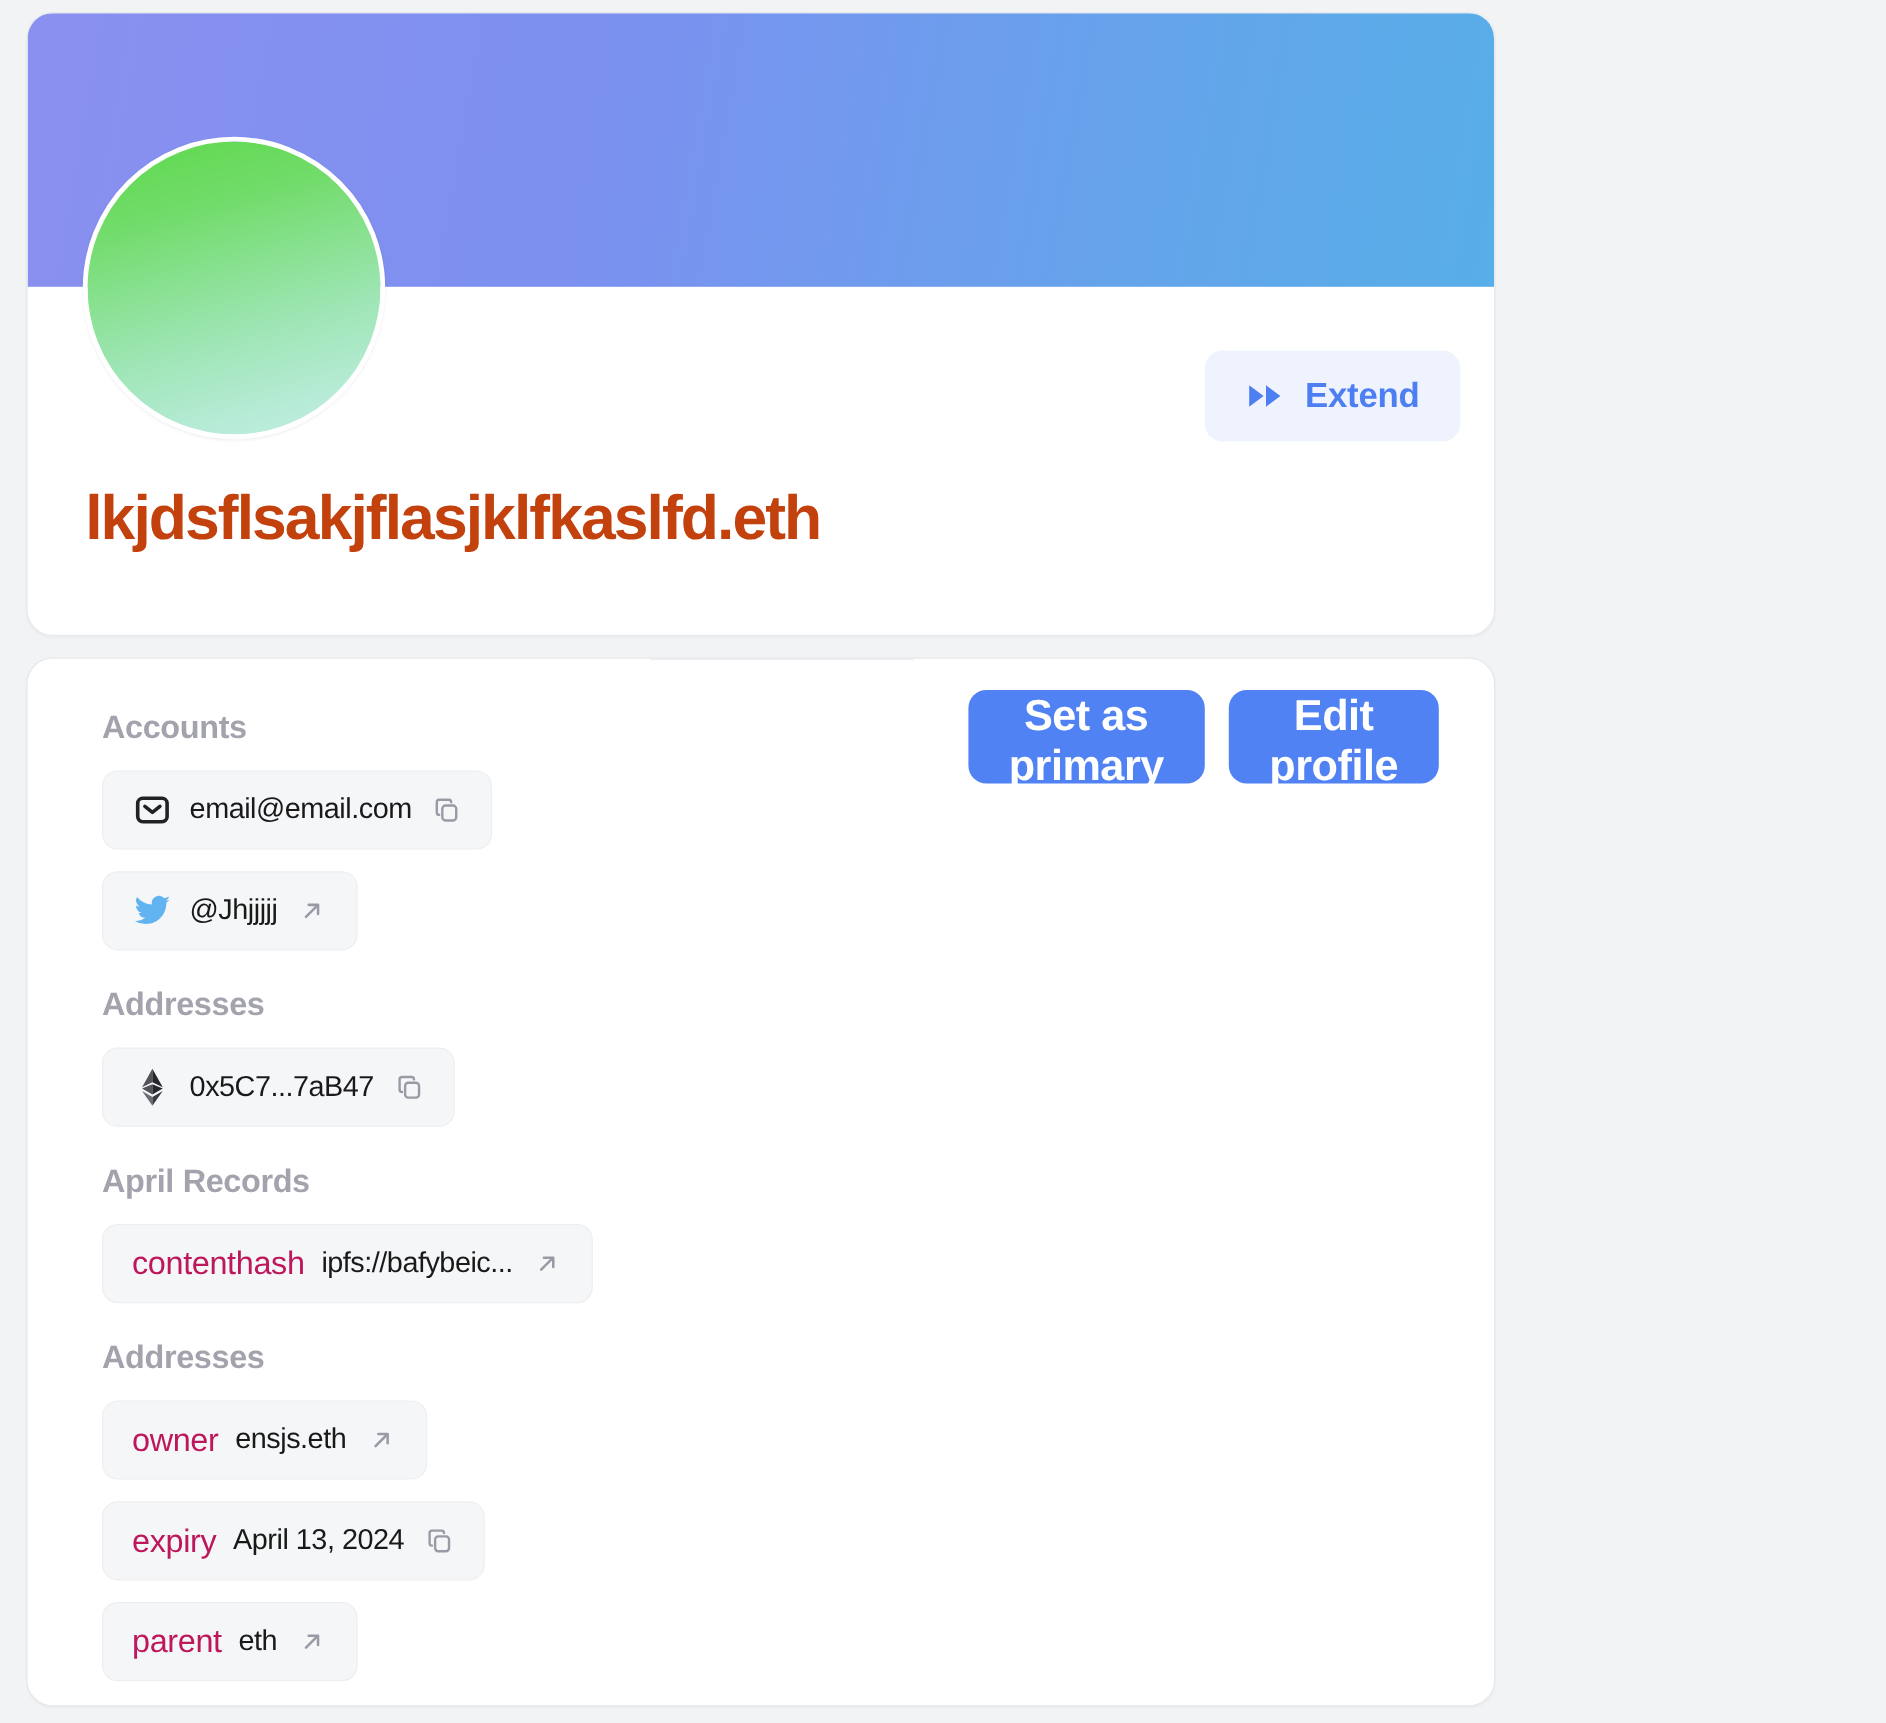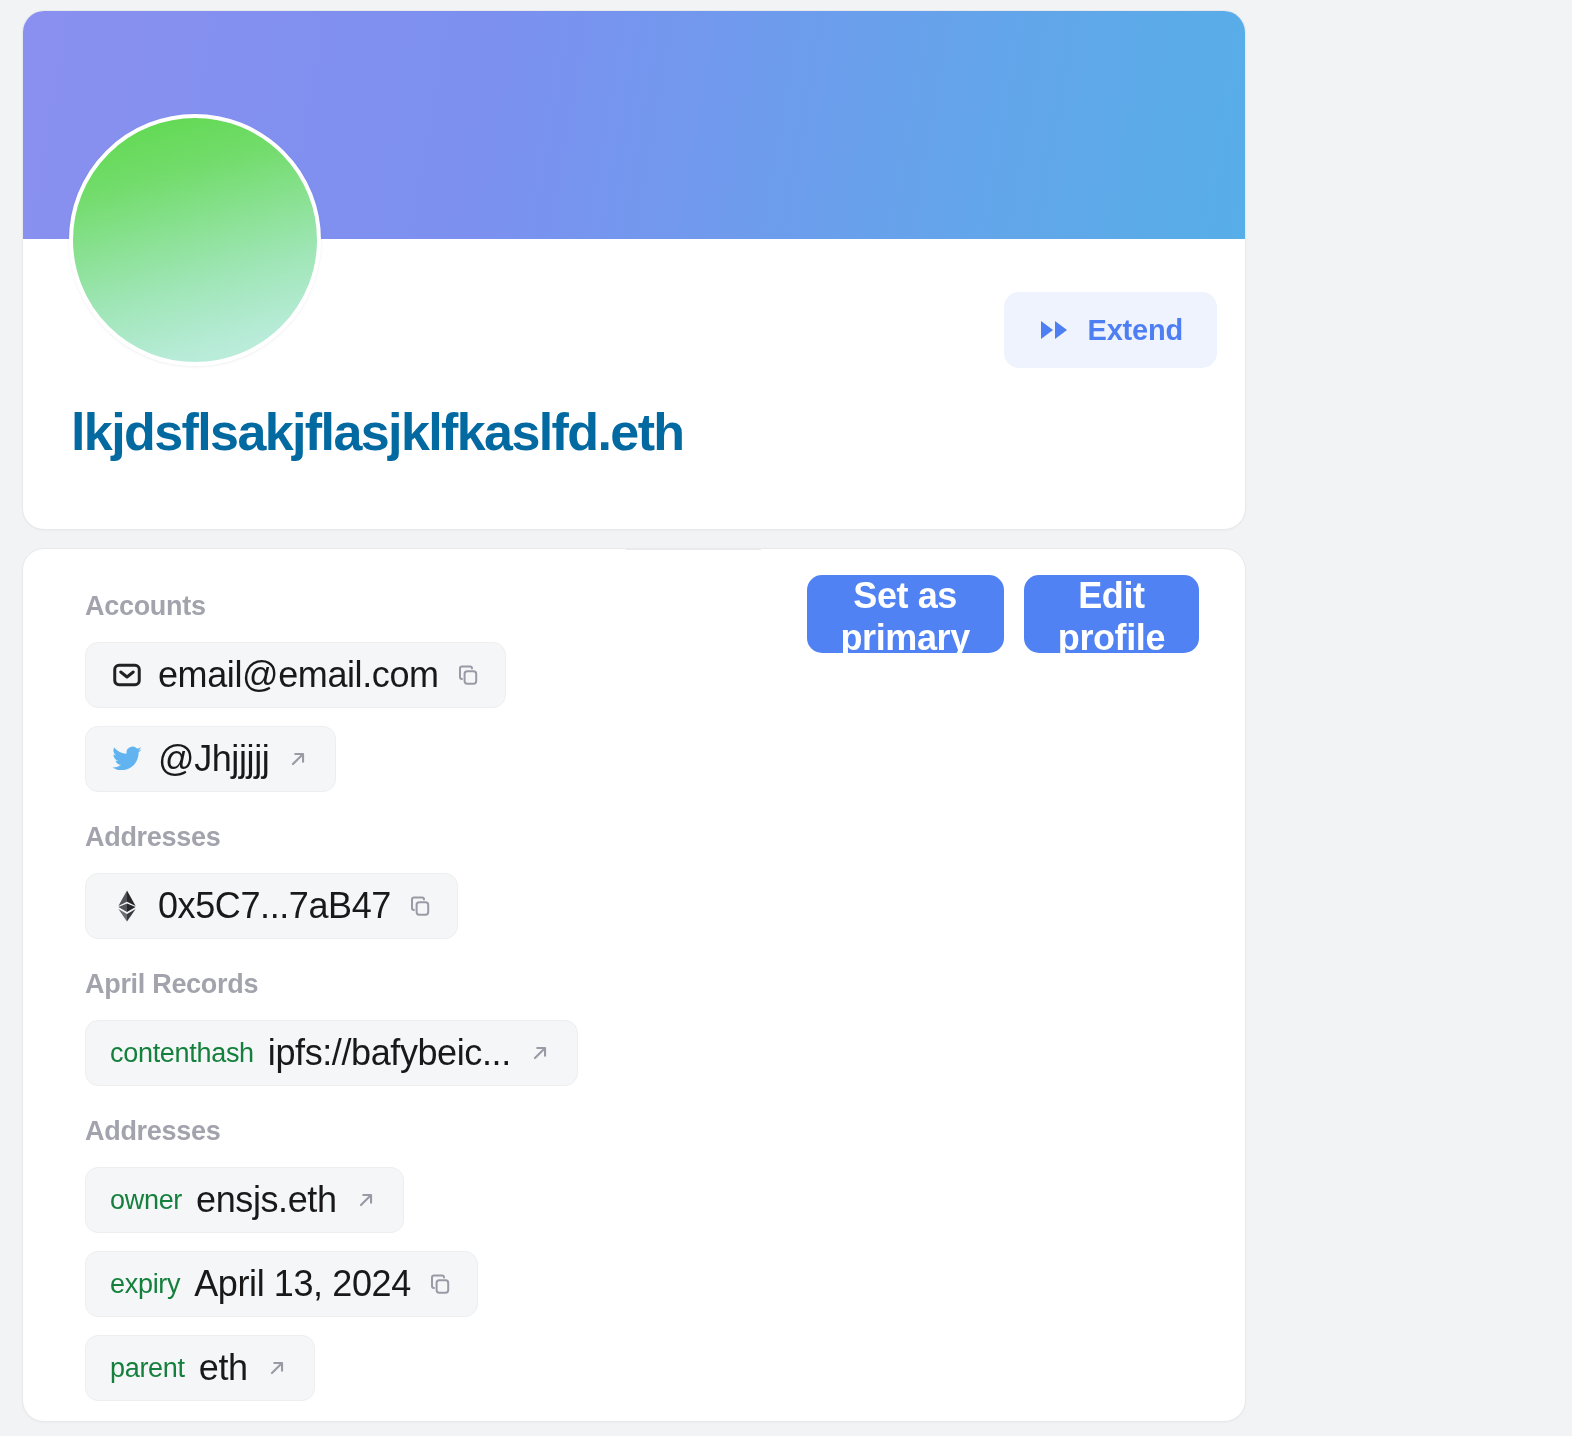--- a/index.html
+++ b/index.html
@@ -78,21 +78,21 @@
     letter-spacing: -0.2px;
   }
   .ff-icon { display: block; }
 
   .profile-name {
     position: absolute;
     left: 48px;
     top: 163px;
     font-size: 52px;
     font-weight: 700;
-    color: #0369a1;
+    color: #c2410c;
     letter-spacing: -1.6px;
     white-space: nowrap;
   }
 
   
   .details-card {
     flex: 1 1 auto;
     display: flex;
     min-height: 0;
   }
@@ -132,26 +132,26 @@
     align-items: center;
     justify-content: center;
     width: 34px;
     height: 34px;
     flex: 0 0 auto;
   }
 
   .chip-key {
     font-size: 27px;
     font-weight: 500;
-    color: #15803d;
+    color: #be185d;
     letter-spacing: -0.3px;
   }
 
   .chip-value {
-    font-size: 36px;
+    font-size: 24px;
     font-weight: 500;
     color: #19191A;
     letter-spacing: -0.4px;
     white-space: nowrap;
   }
 
   .chip-action {
     display: flex;
     align-items: center;
     justify-content: center;

